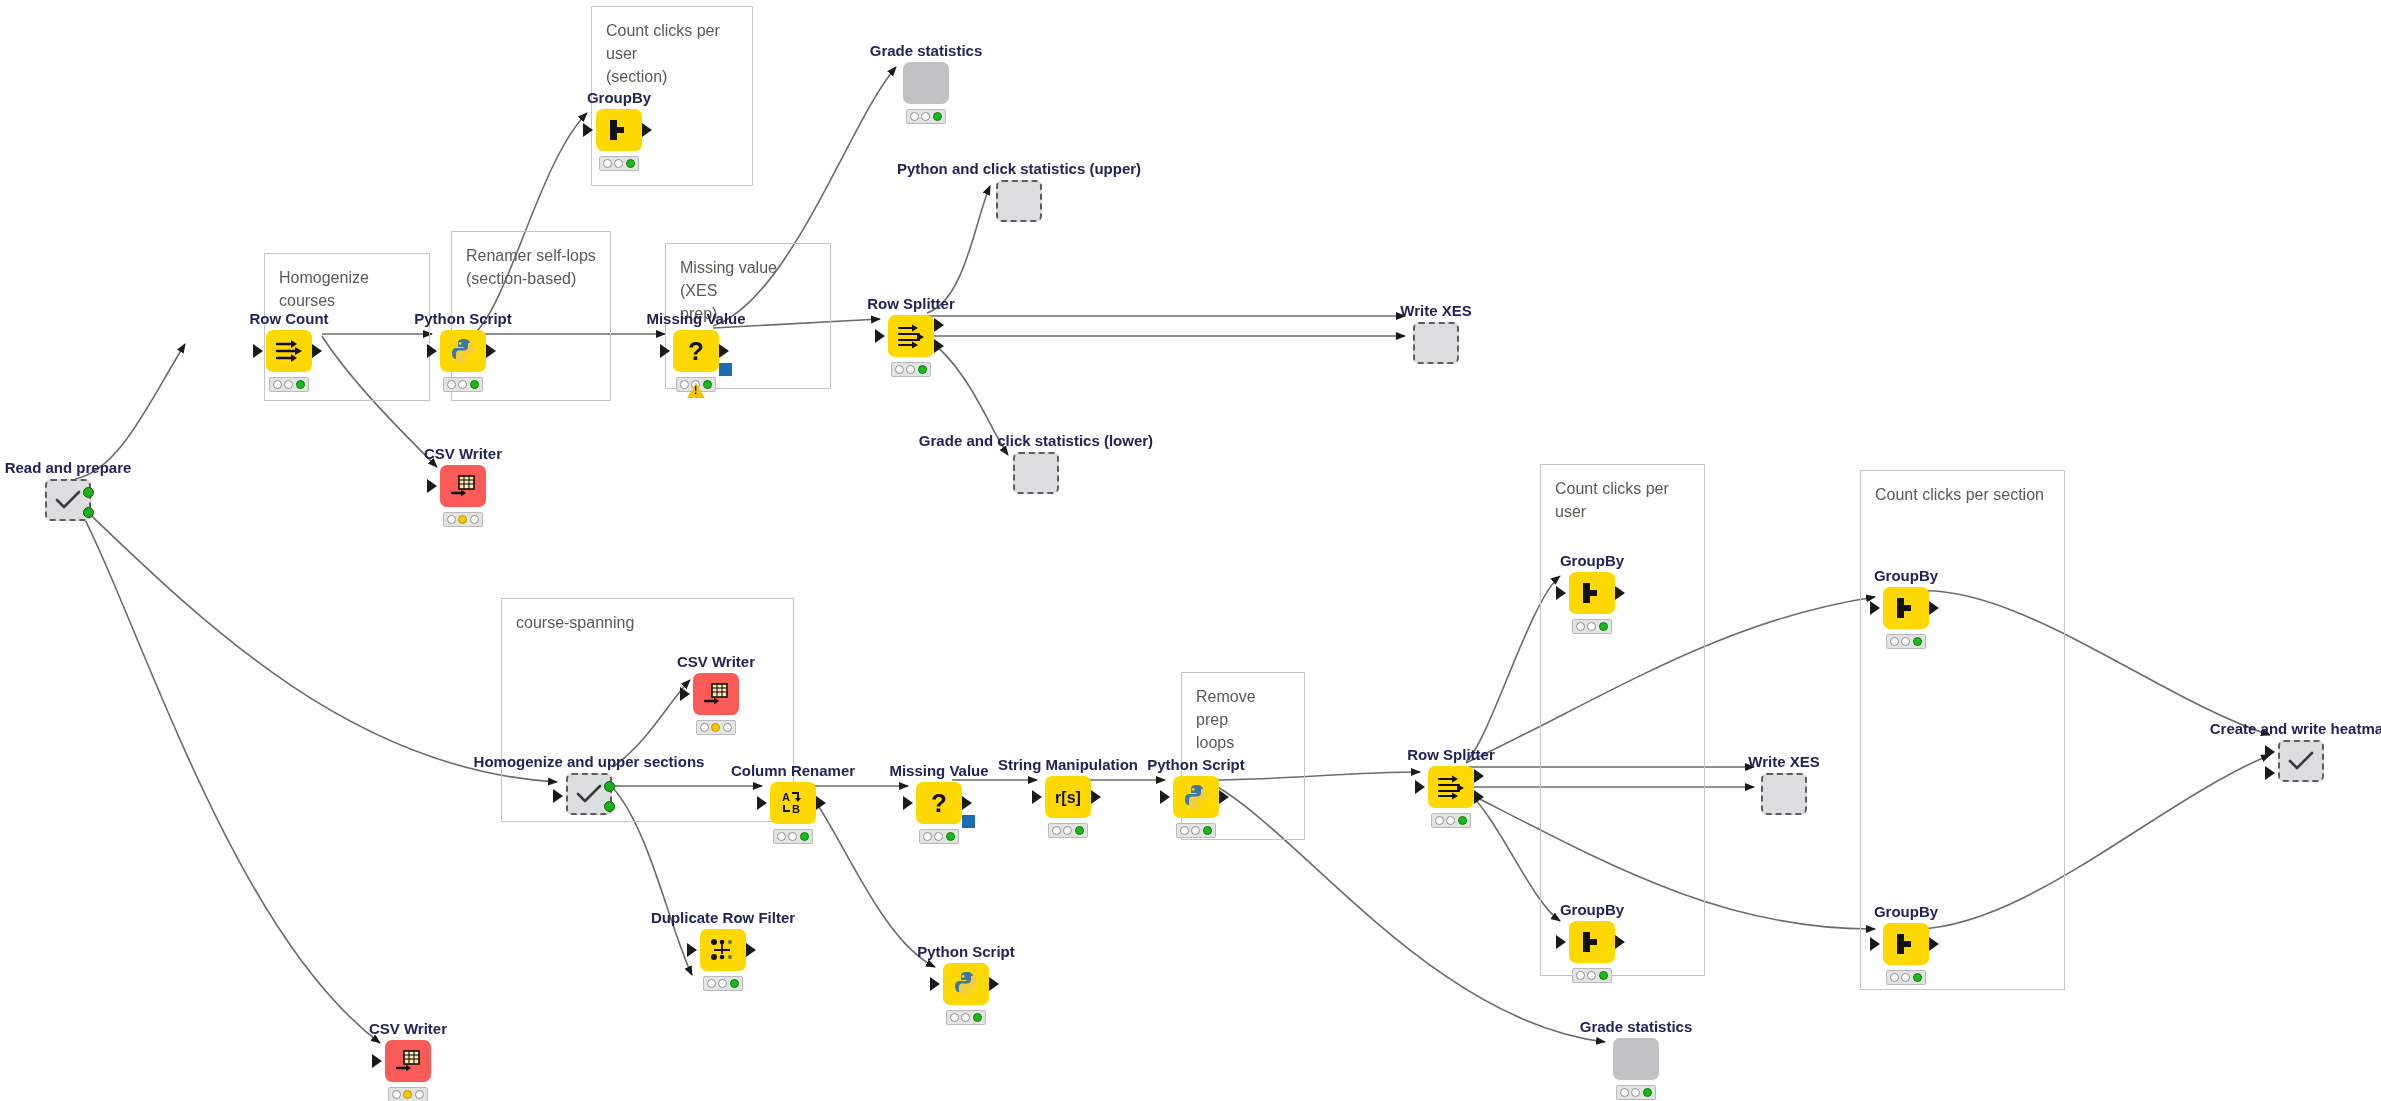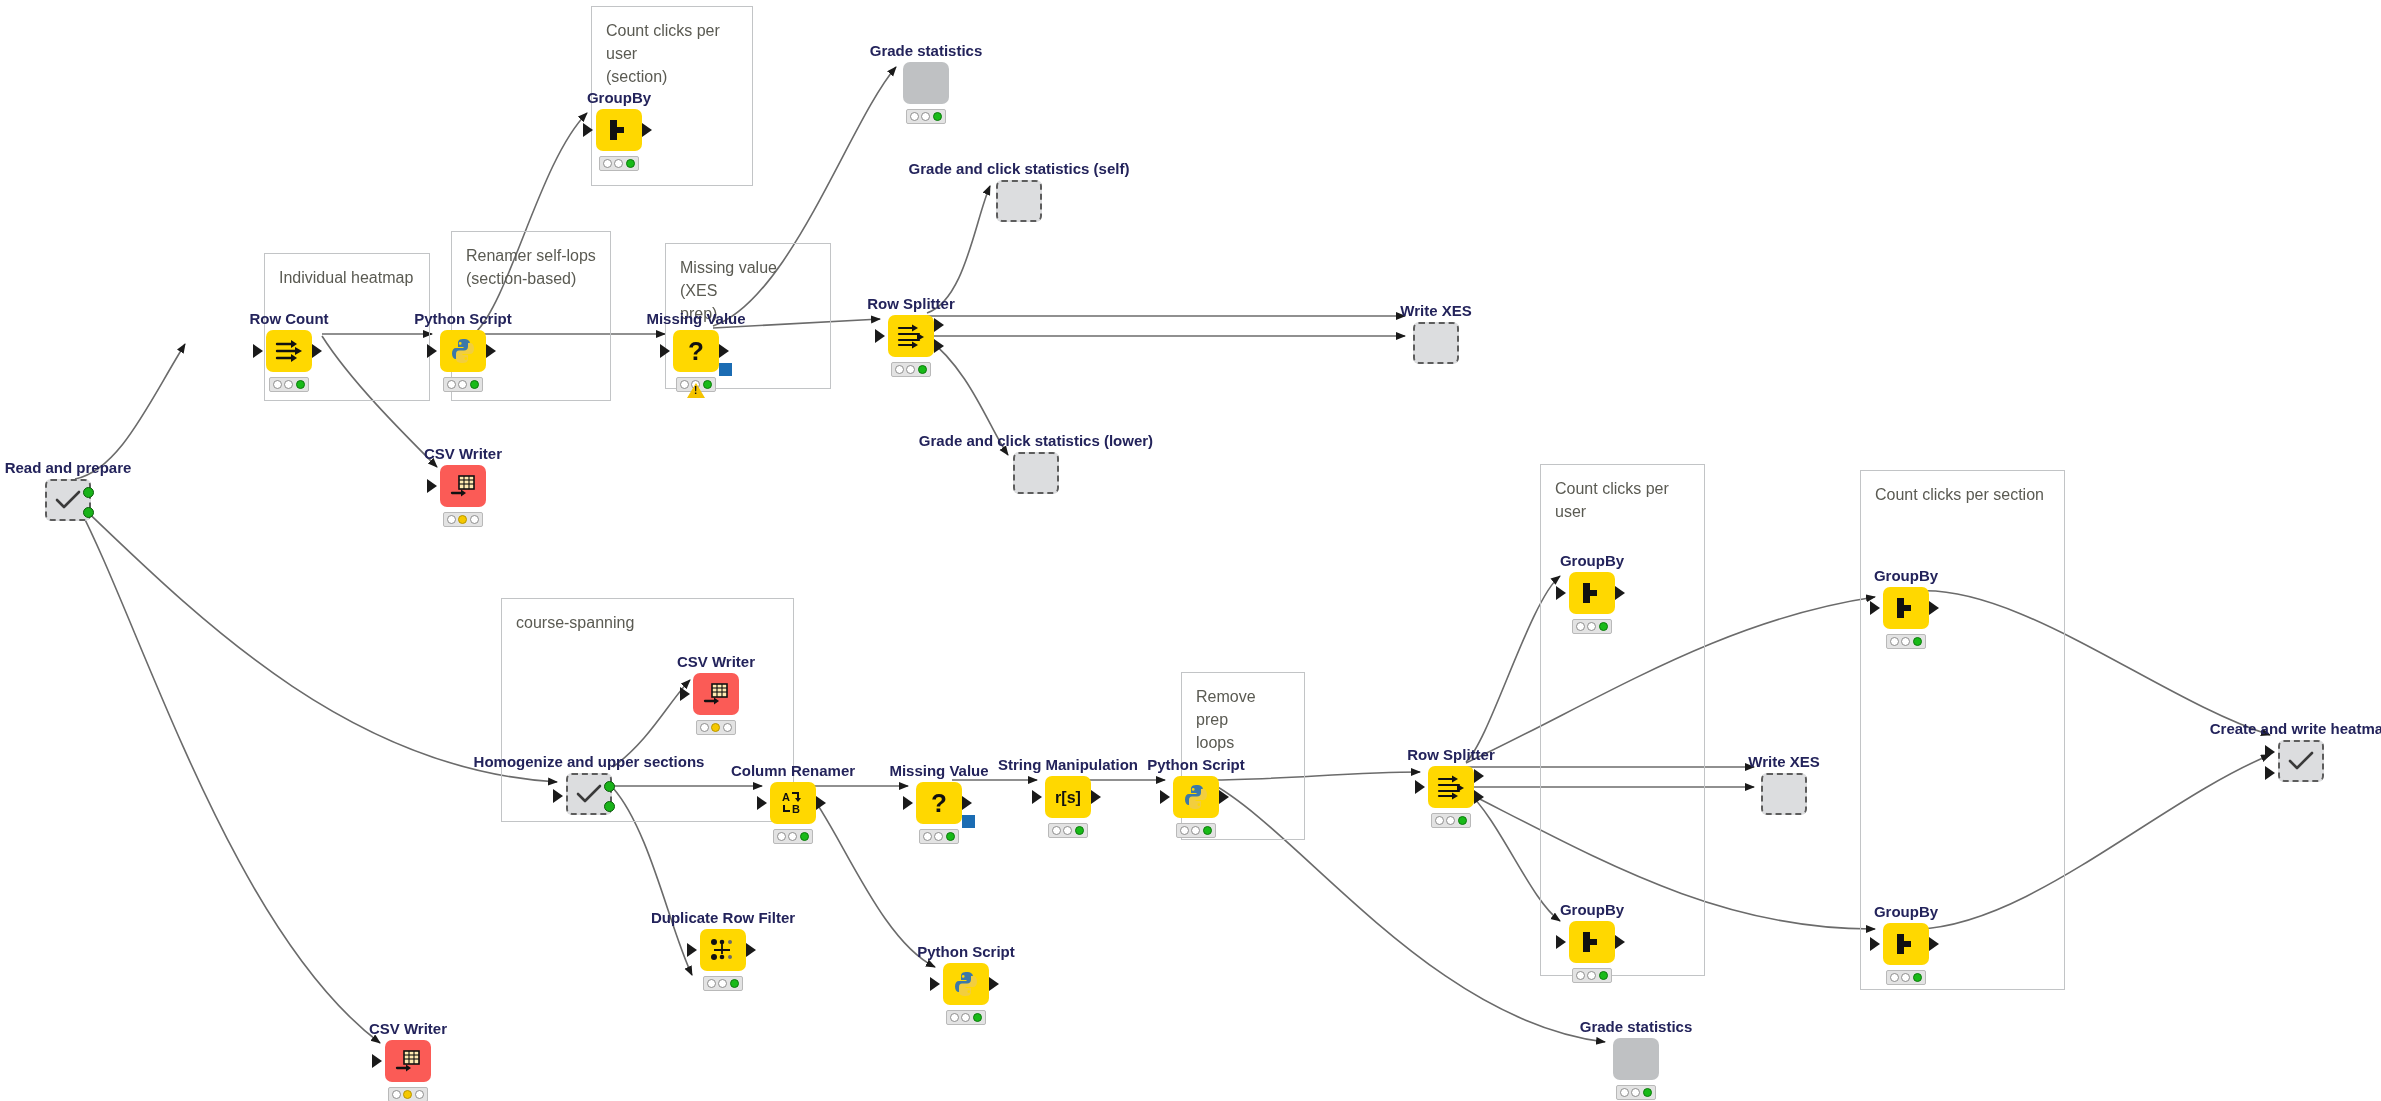--- a/index.html
+++ b/index.html
@@ -223,21 +223,21 @@
       <path d="M1918,929 C2030,925 2160,800 2270,755"></path>
     </g>
   </svg>
 
   <div class="annot" style="left:543px; top:6px; width:162px; height:180px;">
     <div class="annot-label">Count clicks per user
 (section)</div>
   </div>
 
   <div class="annot" style="left:216px; top:253px; width:166px; height:148px;">
-    <div class="annot-label">Individual heatmap</div>
+    <div class="annot-label">Homogenize courses</div>
   </div>
 
   <div class="annot" style="left:403px; top:231px; width:160px; height:170px;">
     <div class="annot-label">Renamer self-lops
 (section-based)</div>
   </div>
 
   <div class="annot" style="left:453px; top:598px; width:293px; height:224px;">
     <div class="annot-label">course-spanning</div>
   </div>
@@ -399,21 +399,21 @@
     <div class="node-name">Grade statistics</div>
     <div class="node-body grey"></div>
     <div class="status">
       <span class="led"></span>
       <span class="led"></span>
       <span class="led green"></span>
     </div>
   </div>
 
   <div class="node" style="left:983px; top:163px;">
-    <div class="node-name">Grade and click statistics (self)</div>
+    <div class="node-name">Python and click statistics (upper)</div>
     <div class="node-body placeholder"></div>
   </div>
 
   <div class="node" style="left:1000px; top:435px;">
     <div class="node-name">Grade and click statistics (lower)</div>
     <div class="node-body placeholder"></div>
   </div>
 
   <div class="node" style="left:1400px; top:305px;">
     <div class="node-name">Write XES</div>

